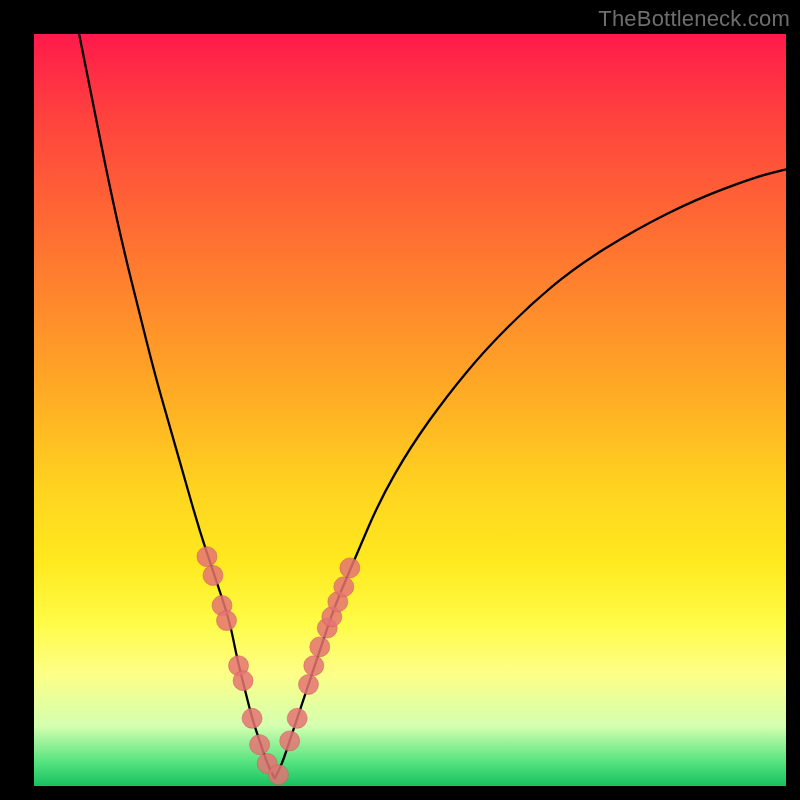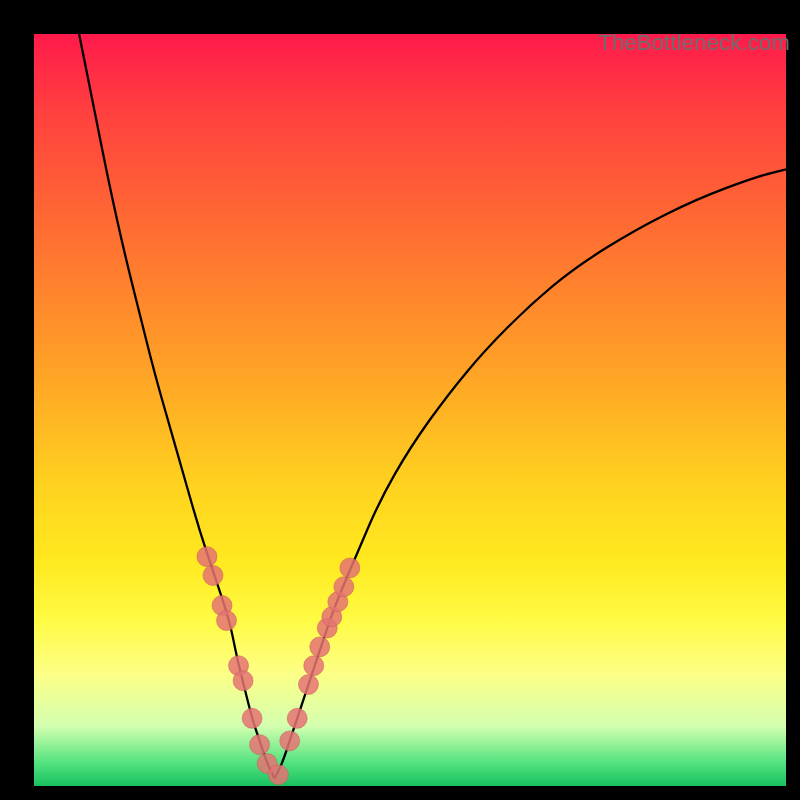--- a/index.html
+++ b/index.html
@@ -40,21 +40,20 @@
   }
   .watermark {
     position: absolute;
     top: 6px;
     right: 10px;
     color: #6e6e6e;
     font-size: 22px;
     font-weight: 500;
     letter-spacing: 0.2px;
     font-family: Arial, Helvetica, sans-serif;
-    margin-top: 24px;
   }
   svg.curve-layer {
     position: absolute;
     left: 34px;
     top: 34px;
     width: 752px;
     height: 752px;
     overflow: visible;
   }
   circle.dot {

